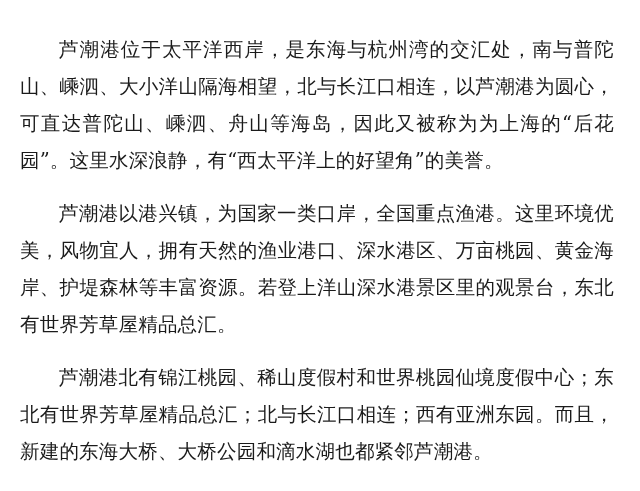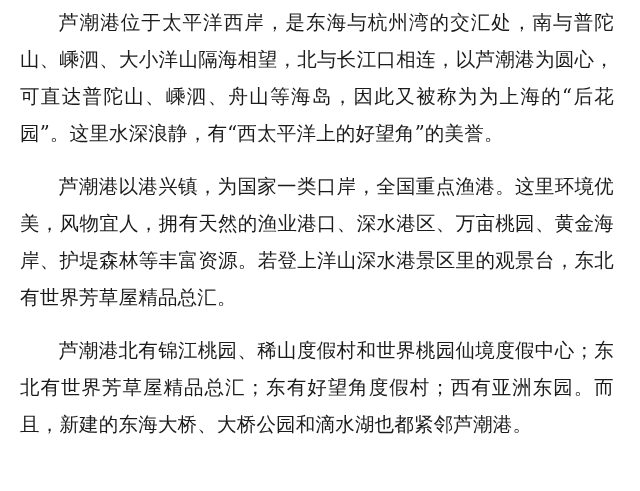--- a/index.html
+++ b/index.html
@@ -9,21 +9,21 @@
   body {
     width: 640px;
     height: 491px;
     background: #ffffff;
     font-family: "DejaVu Serif", serif;
   }
   .page {
     width: 640px;
     height: 491px;
     box-sizing: border-box;
-    padding: 4px 26px 10px 20px;
+    padding: 31px 26px 10px 20px;
     background: #ffffff;
   }
   .para {
     margin: 0 0 16px 0;
     font-size: 19.5px;
     line-height: 37px;
     color: #1b1b1b;
     text-align: justify;
     text-justify: inter-ideograph;
     text-indent: 2em;
@@ -32,14 +32,14 @@
   .para:last-child {
     margin-bottom: 0;
   }
 </style>
 </head>
 <body>
 
 <div class="page">
   <p class="para">芦潮港位于太平洋西岸，是东海与杭州湾的交汇处，南与普陀山、嵊泗、大小洋山隔海相望，北与长江口相连，以芦潮港为圆心，可直达普陀山、嵊泗、舟山等海岛，因此又被称为为上海的“后花园”。这里水深浪静，有“西太平洋上的好望角”的美誉。</p>
   <p class="para">芦潮港以港兴镇，为国家一类口岸，全国重点渔港。这里环境优美，风物宜人，拥有天然的渔业港口、深水港区、万亩桃园、黄金海岸、护堤森林等丰富资源。若登上洋山深水港景区里的观景台，东北有世界芳草屋精品总汇。</p>
-  <p class="para">芦潮港北有锦江桃园、稀山度假村和世界桃园仙境度假中心；东北有世界芳草屋精品总汇；东有好望角度假村；西有亚洲东园。而且，新建的东海大桥、大桥公园和滴水湖也都紧邻芦潮港。</p>
+  <p class="para">芦潮港北有锦江桃园、稀山度假村和世界桃园仙境度假中心；东北有世界芳草屋精品总汇；北与长江口相连；西有亚洲东园。而且，新建的东海大桥、大桥公园和滴水湖也都紧邻芦潮港。</p>
 </div>
 
 </body></html>

